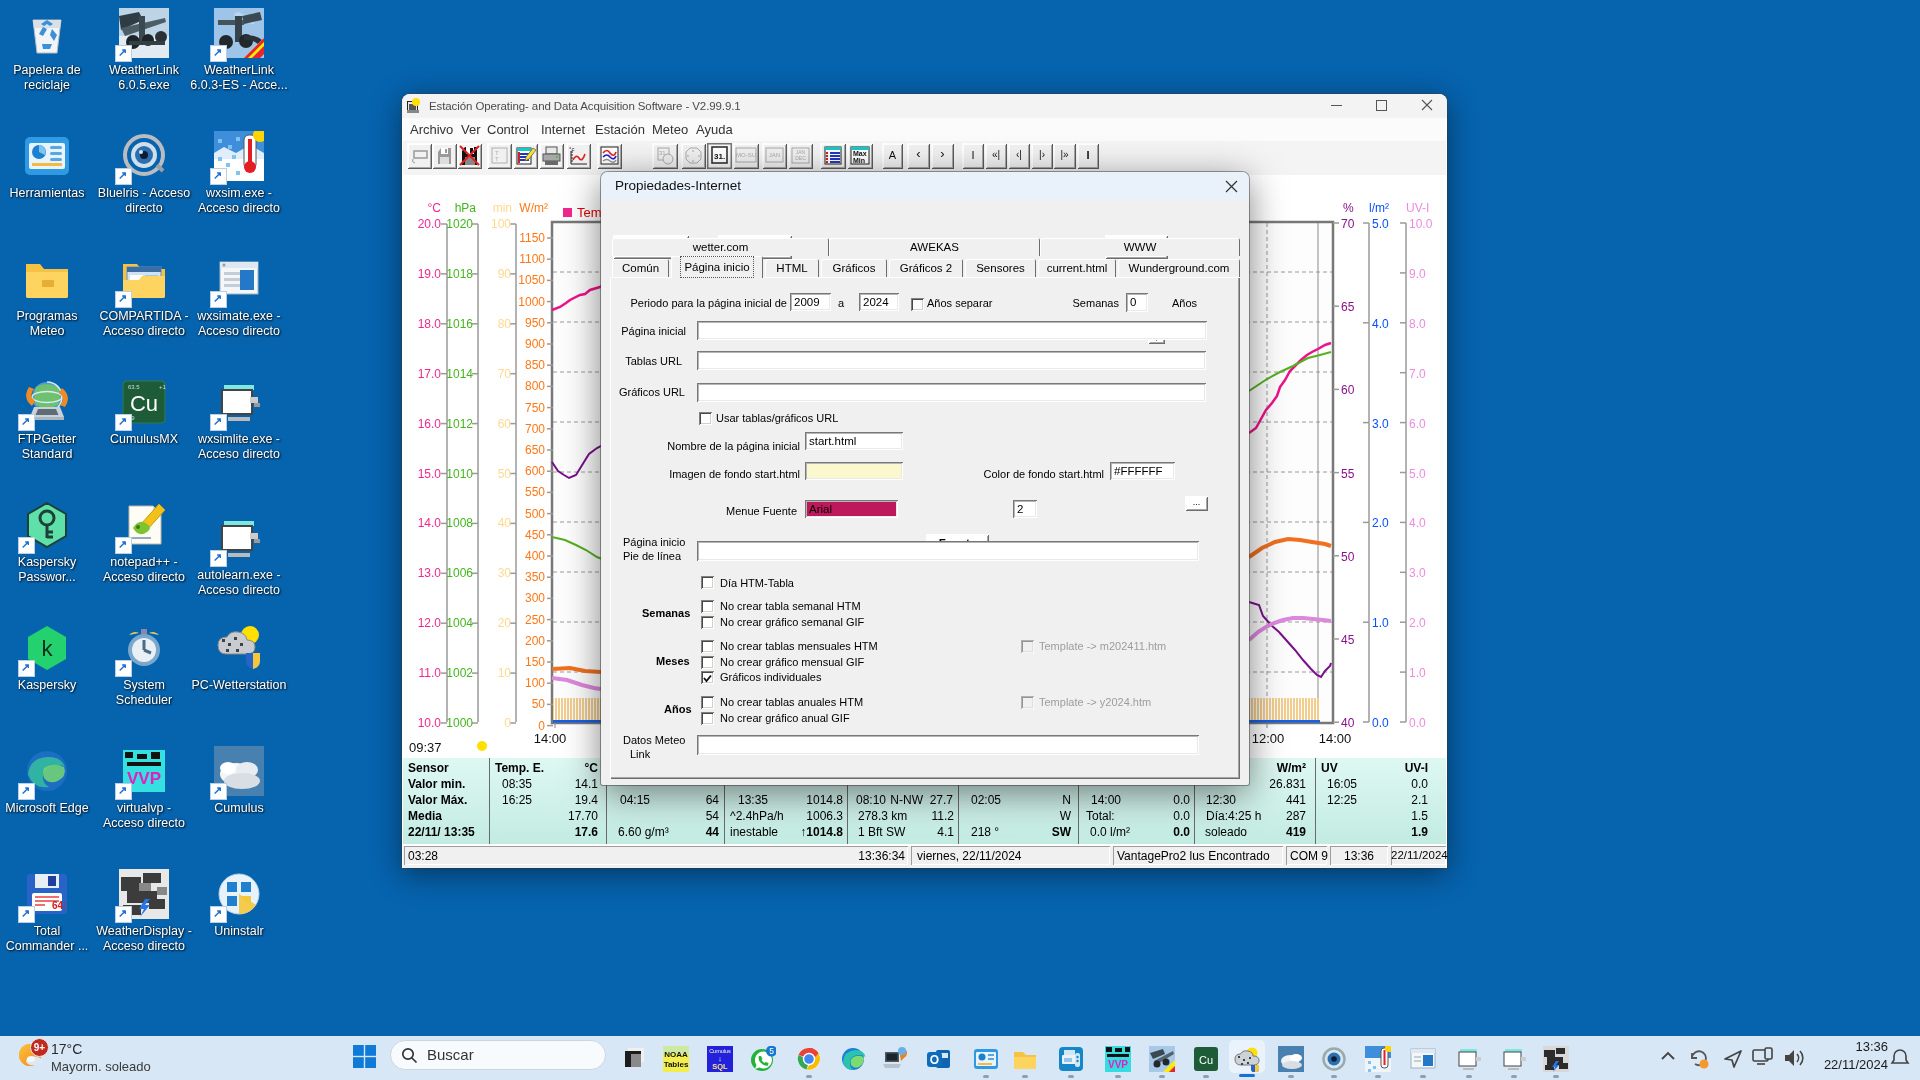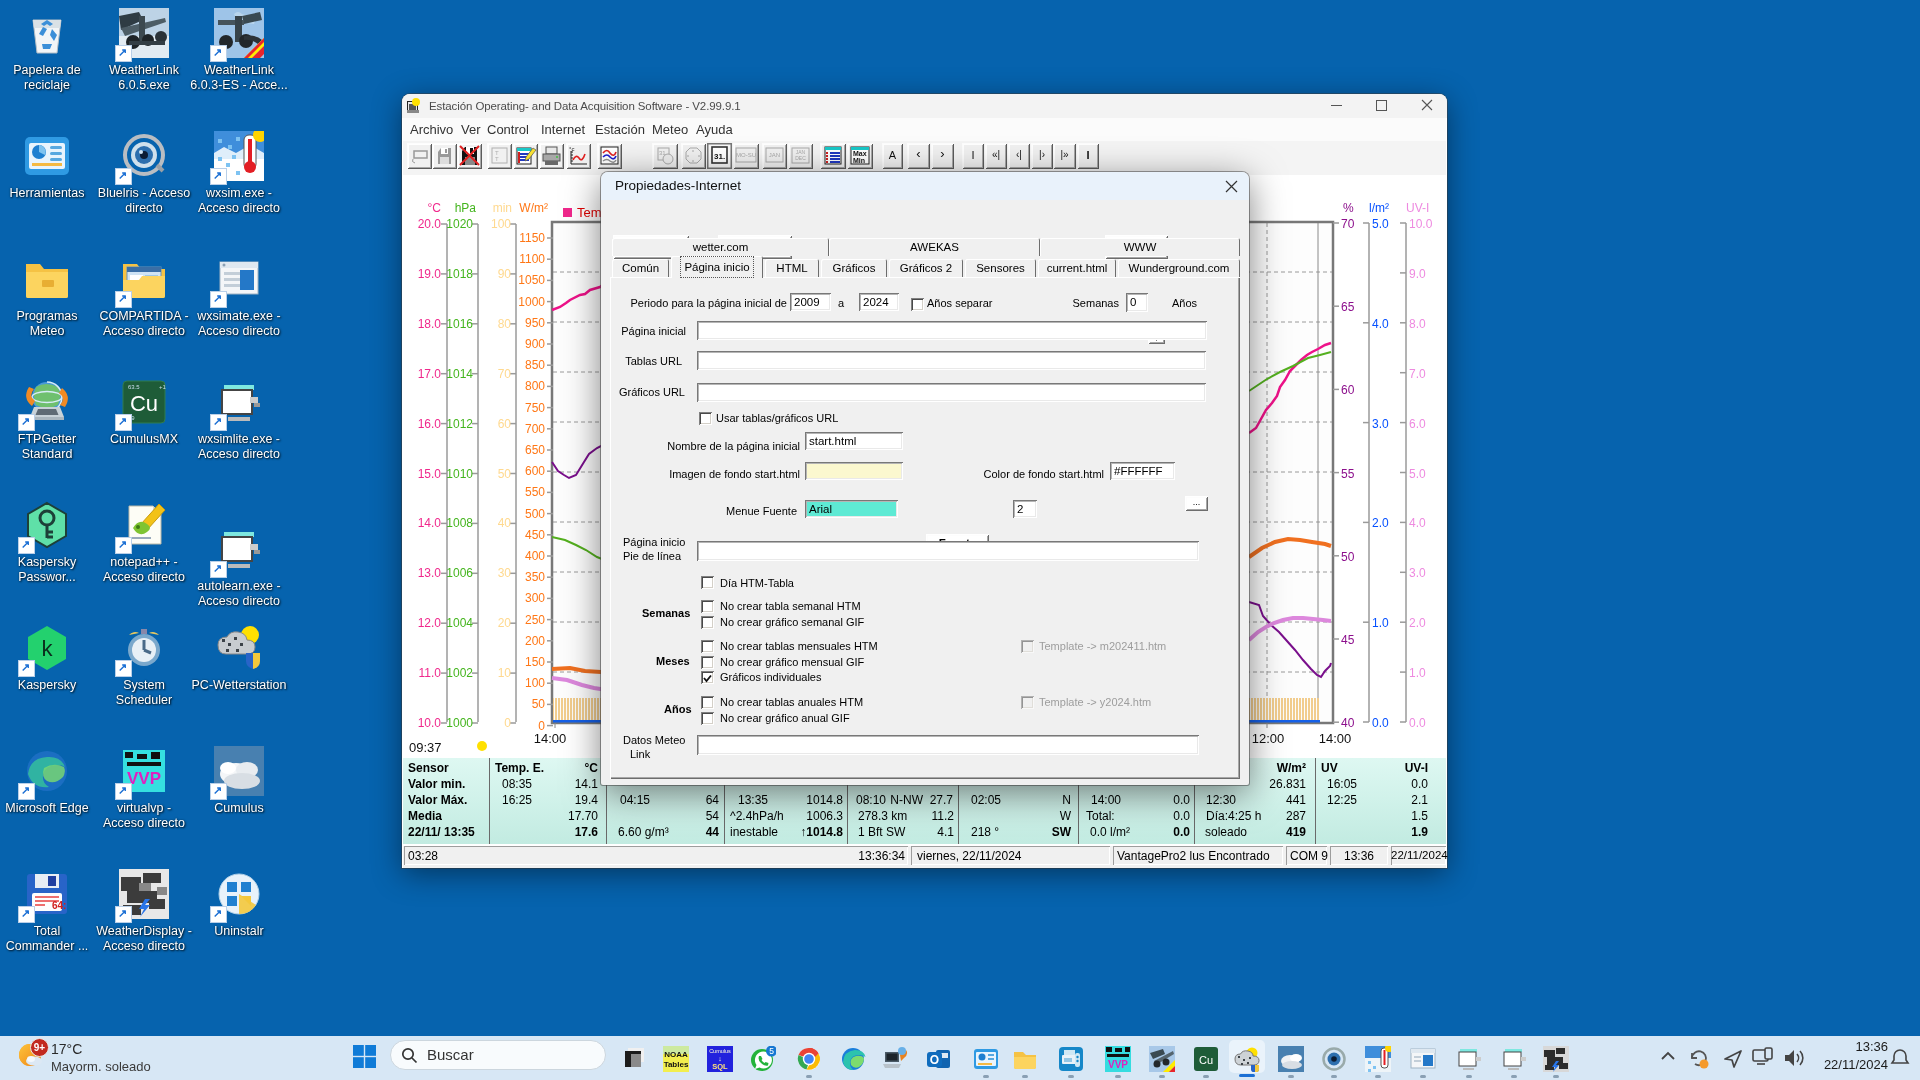--- a/index.html
+++ b/index.html
@@ -211,21 +211,21 @@
         <path d="M34 6 l8 8 h-8 Z" fill="#d8d8c8"></path>
         <path d="M40 4 l6 6 l-18 20 l-8 2 l2 -8 Z" fill="#f2c218" stroke="#c89b0e"></path>
         <path d="M14 28 q6 -10 14 -4 q6 4 0 8 q-8 6 -14 -4" fill="#7ec431"></path>
         <circle cx="19" cy="27" r="2" fill="#3e7a14"></circle>
         <path d="M12 38 h20" stroke="#9ab" stroke-width="2"></path>
       </svg>
 <div class="sc"></div>
 </div>
 <div class="cap">notepad++ -<br>Acceso directo</div>
   </div>
-<div class="dicon" style="left:189px;top:524px">
+<div class="dicon" style="left:189px;top:513px">
 <div class="ibox"><svg width="50" height="50" viewBox="0 0 50 50">
         <rect x="10" y="8" width="30" height="5" fill="#7ee8e0"></rect>
         <rect x="8" y="13" width="30" height="24" fill="#fff" stroke="#444" stroke-width="2"></rect>
         <rect x="14" y="40" width="22" height="4" fill="#bbb"></rect>
         <rect x="36" y="20" width="8" height="6" fill="#ccc"></rect>
         <rect x="40" y="26" width="6" height="4" fill="#999"></rect>
       </svg>
 <div class="sc"></div>
 </div>
 <div class="cap">autolearn.exe -<br>Acceso directo</div>
@@ -838,21 +838,21 @@
 <div class="cb" style="left:699px;top:412px;"></div>
 <div class="lbl" style="left:716px;top:412px;">Usar tablas/gráficos URL</div>
 <div class="rlbl" style="left:500px;top:440px;width:300px;">Nombre de la página inicial</div>
 <div class="abs sunk" style="left:805px;top:432px;width:98px;height:18px;background:#fff;font-size:11.5px;line-height:18px;padding-left:4px;box-sizing:border-box;">start.html</div>
 <div class="rlbl" style="left:500px;top:468px;width:300px;">Imagen de fondo start.html</div>
 <div class="abs sunk" style="left:805px;top:462px;width:98px;height:18px;background:#fbf8cf;font-size:11.5px;line-height:18px;padding-left:4px;box-sizing:border-box;"></div>
 <div class="rlbl" style="left:804px;top:468px;width:300px;">Color de fondo start.html</div>
 <div class="abs sunk" style="left:1110px;top:462px;width:65px;height:18px;background:#fff;font-size:11.5px;line-height:18px;padding-left:4px;box-sizing:border-box;">#FFFFFF</div>
 <div class="abs raised" style="left:1185px;top:464px;width:23px;height:15px;text-align:center;font-size:9px;line-height:13px;">...</div>
 <div class="rlbl" style="left:497px;top:505px;width:300px;">Menue Fuente</div>
-<div class="abs sunk" style="left:805px;top:500px;width:93px;height:18px;background:#5eead4;font-size:11.5px;line-height:18px;padding-left:4px;box-sizing:border-box;">Arial</div>
+<div class="abs sunk" style="left:805px;top:500px;width:93px;height:18px;background:#be185d;font-size:11.5px;line-height:18px;padding-left:4px;box-sizing:border-box;">Arial</div>
 <div class="abs raised" style="left:926px;top:502px;width:63px;height:18px;text-align:center;font-size:11.5px;font-weight:bold;line-height:18px;">Fuente</div>
 <div class="abs sunk" style="left:1013px;top:500px;width:24px;height:18px;background:#fff;font-size:11.5px;line-height:18px;padding-left:4px;box-sizing:border-box;">2</div>
 <div class="lbl" style="left:623px;top:536px;">Página inicio</div>
 <div class="lbl" style="left:623px;top:550px;">Pie de línea</div>
 <div class="abs sunk" style="left:697px;top:541px;width:502px;height:20px;background:#fff;font-size:11.5px;line-height:20px;padding-left:4px;box-sizing:border-box;"></div>
 <div class="cb" style="left:701px;top:576px;"></div>
 <div class="lbl" style="left:720px;top:577px;">Día HTM-Tabla</div>
 <div class="lbl" style="left:642px;top:607px;font-weight:bold;">Semanas</div>
 <div class="cb" style="left:701px;top:600px;"></div>
 <div class="lbl" style="left:720px;top:600px;">No crear tabla semanal HTM</div>

